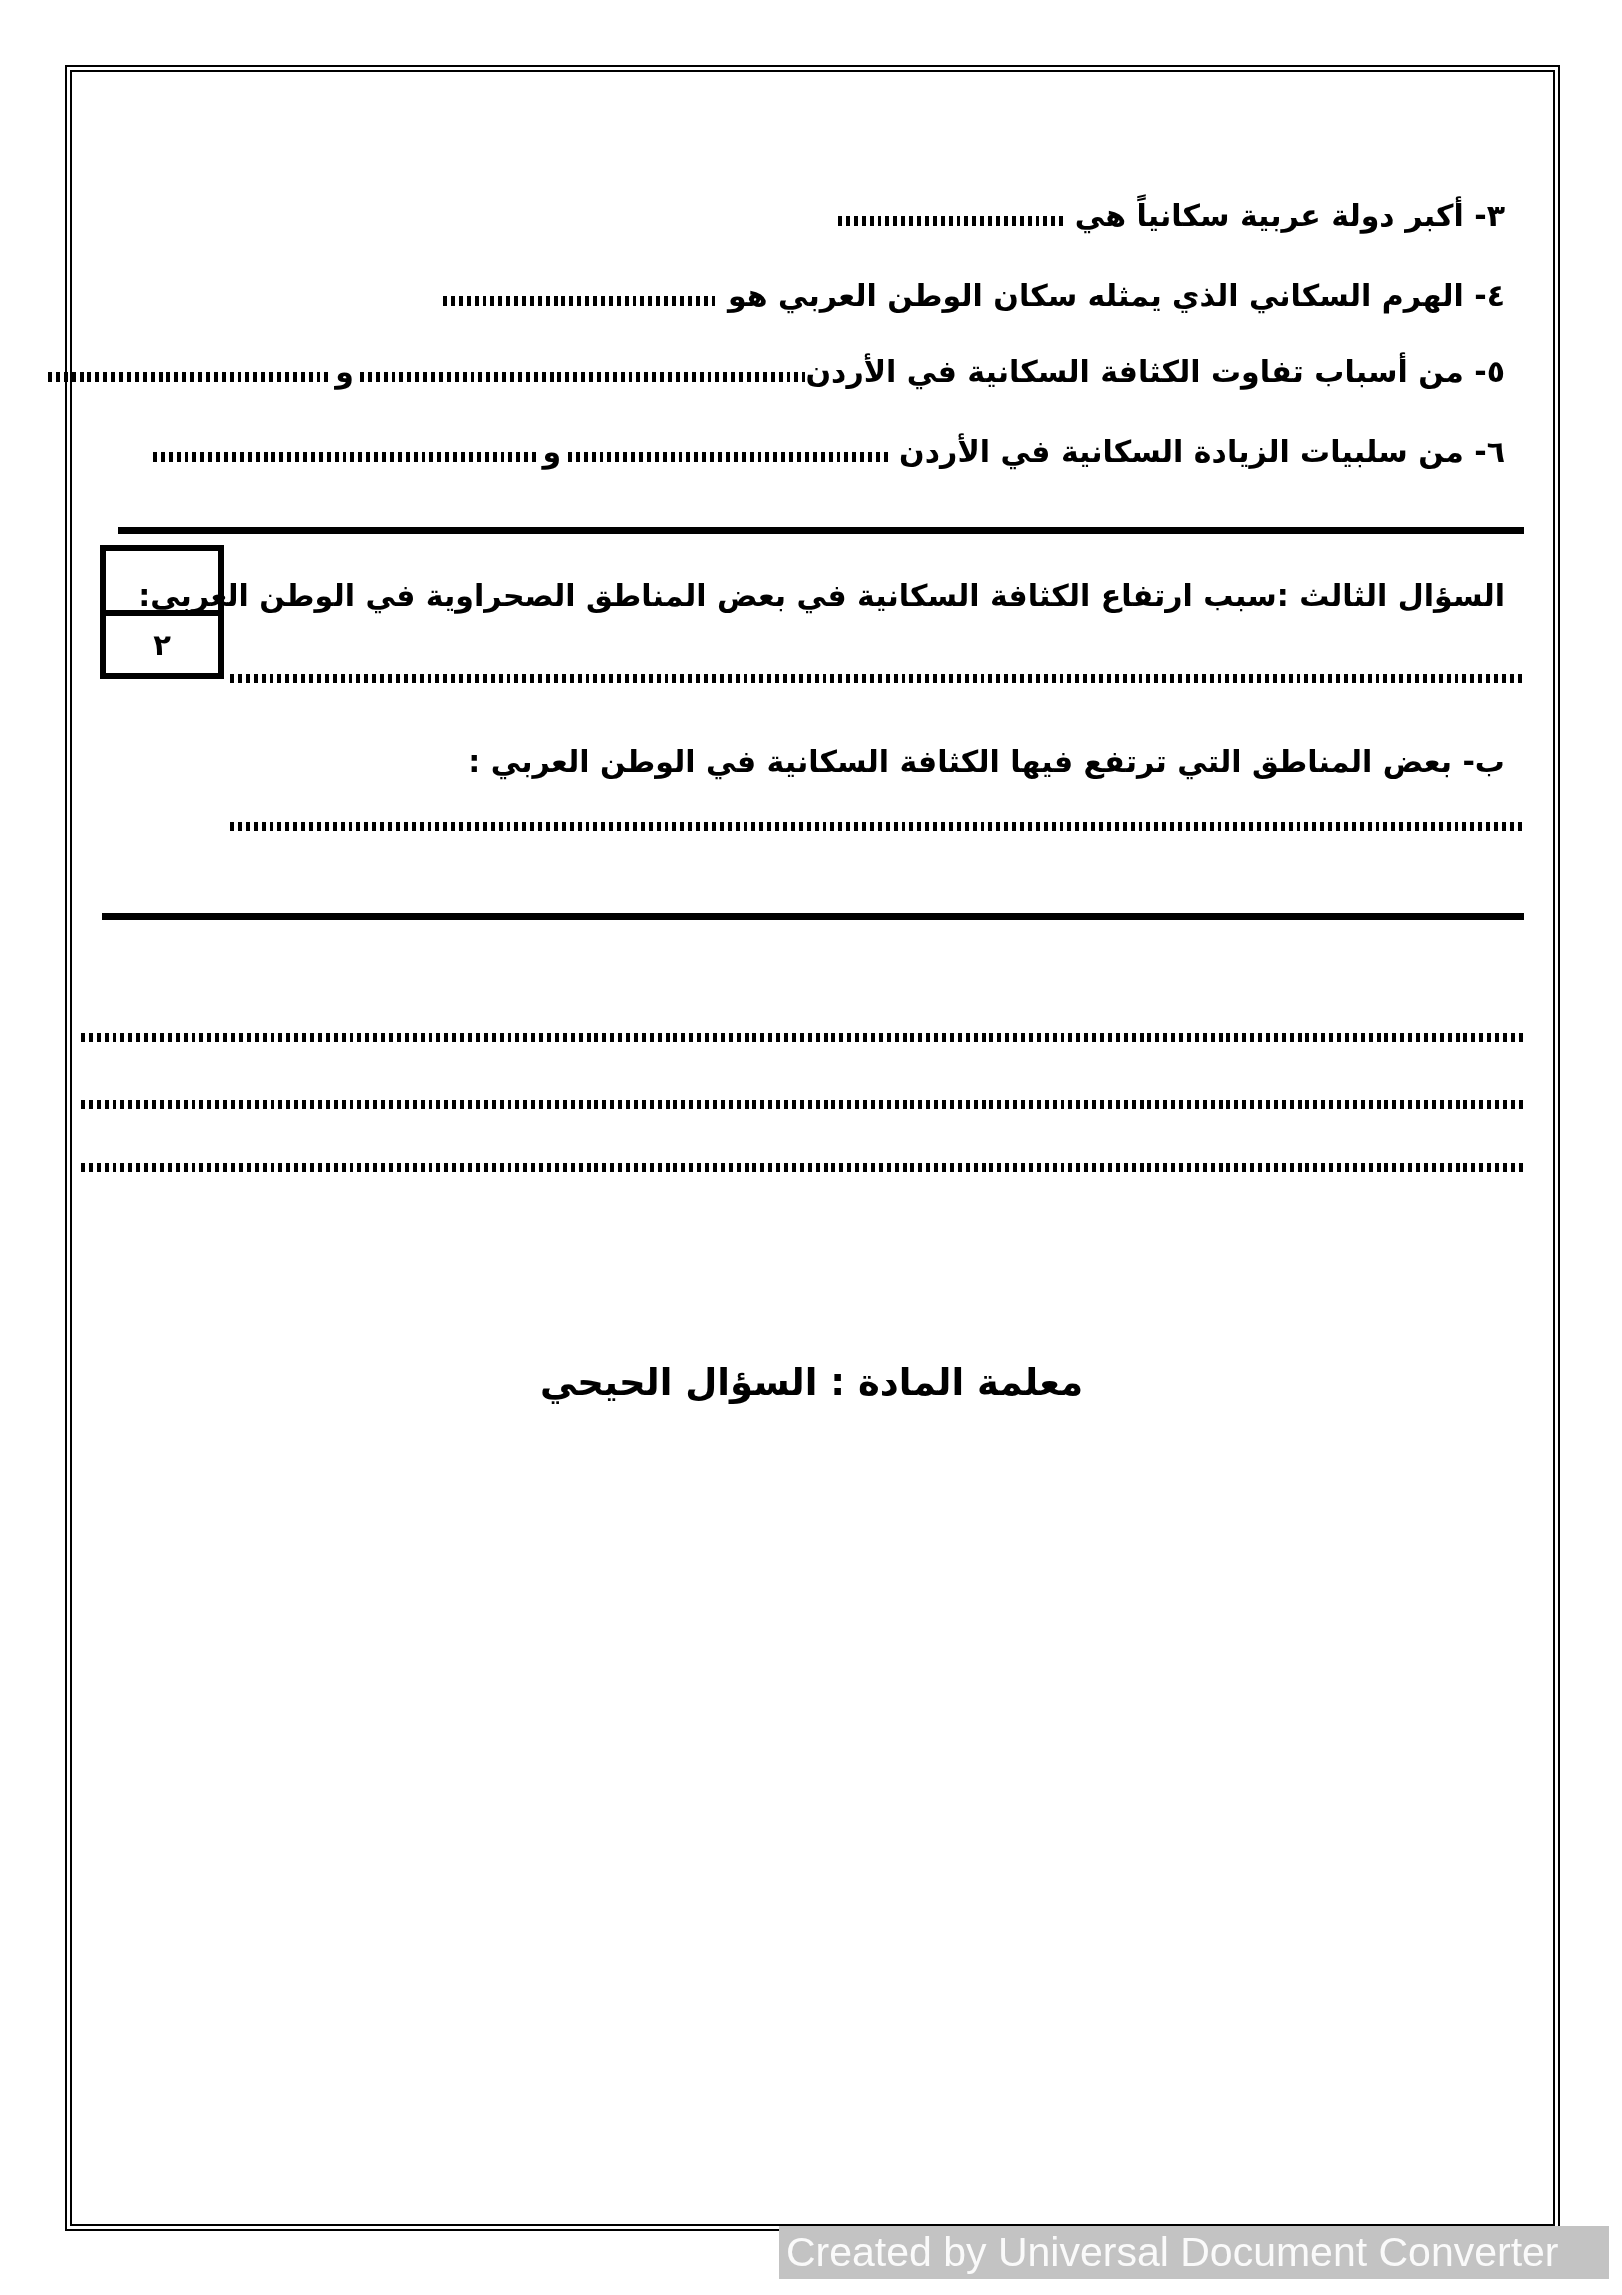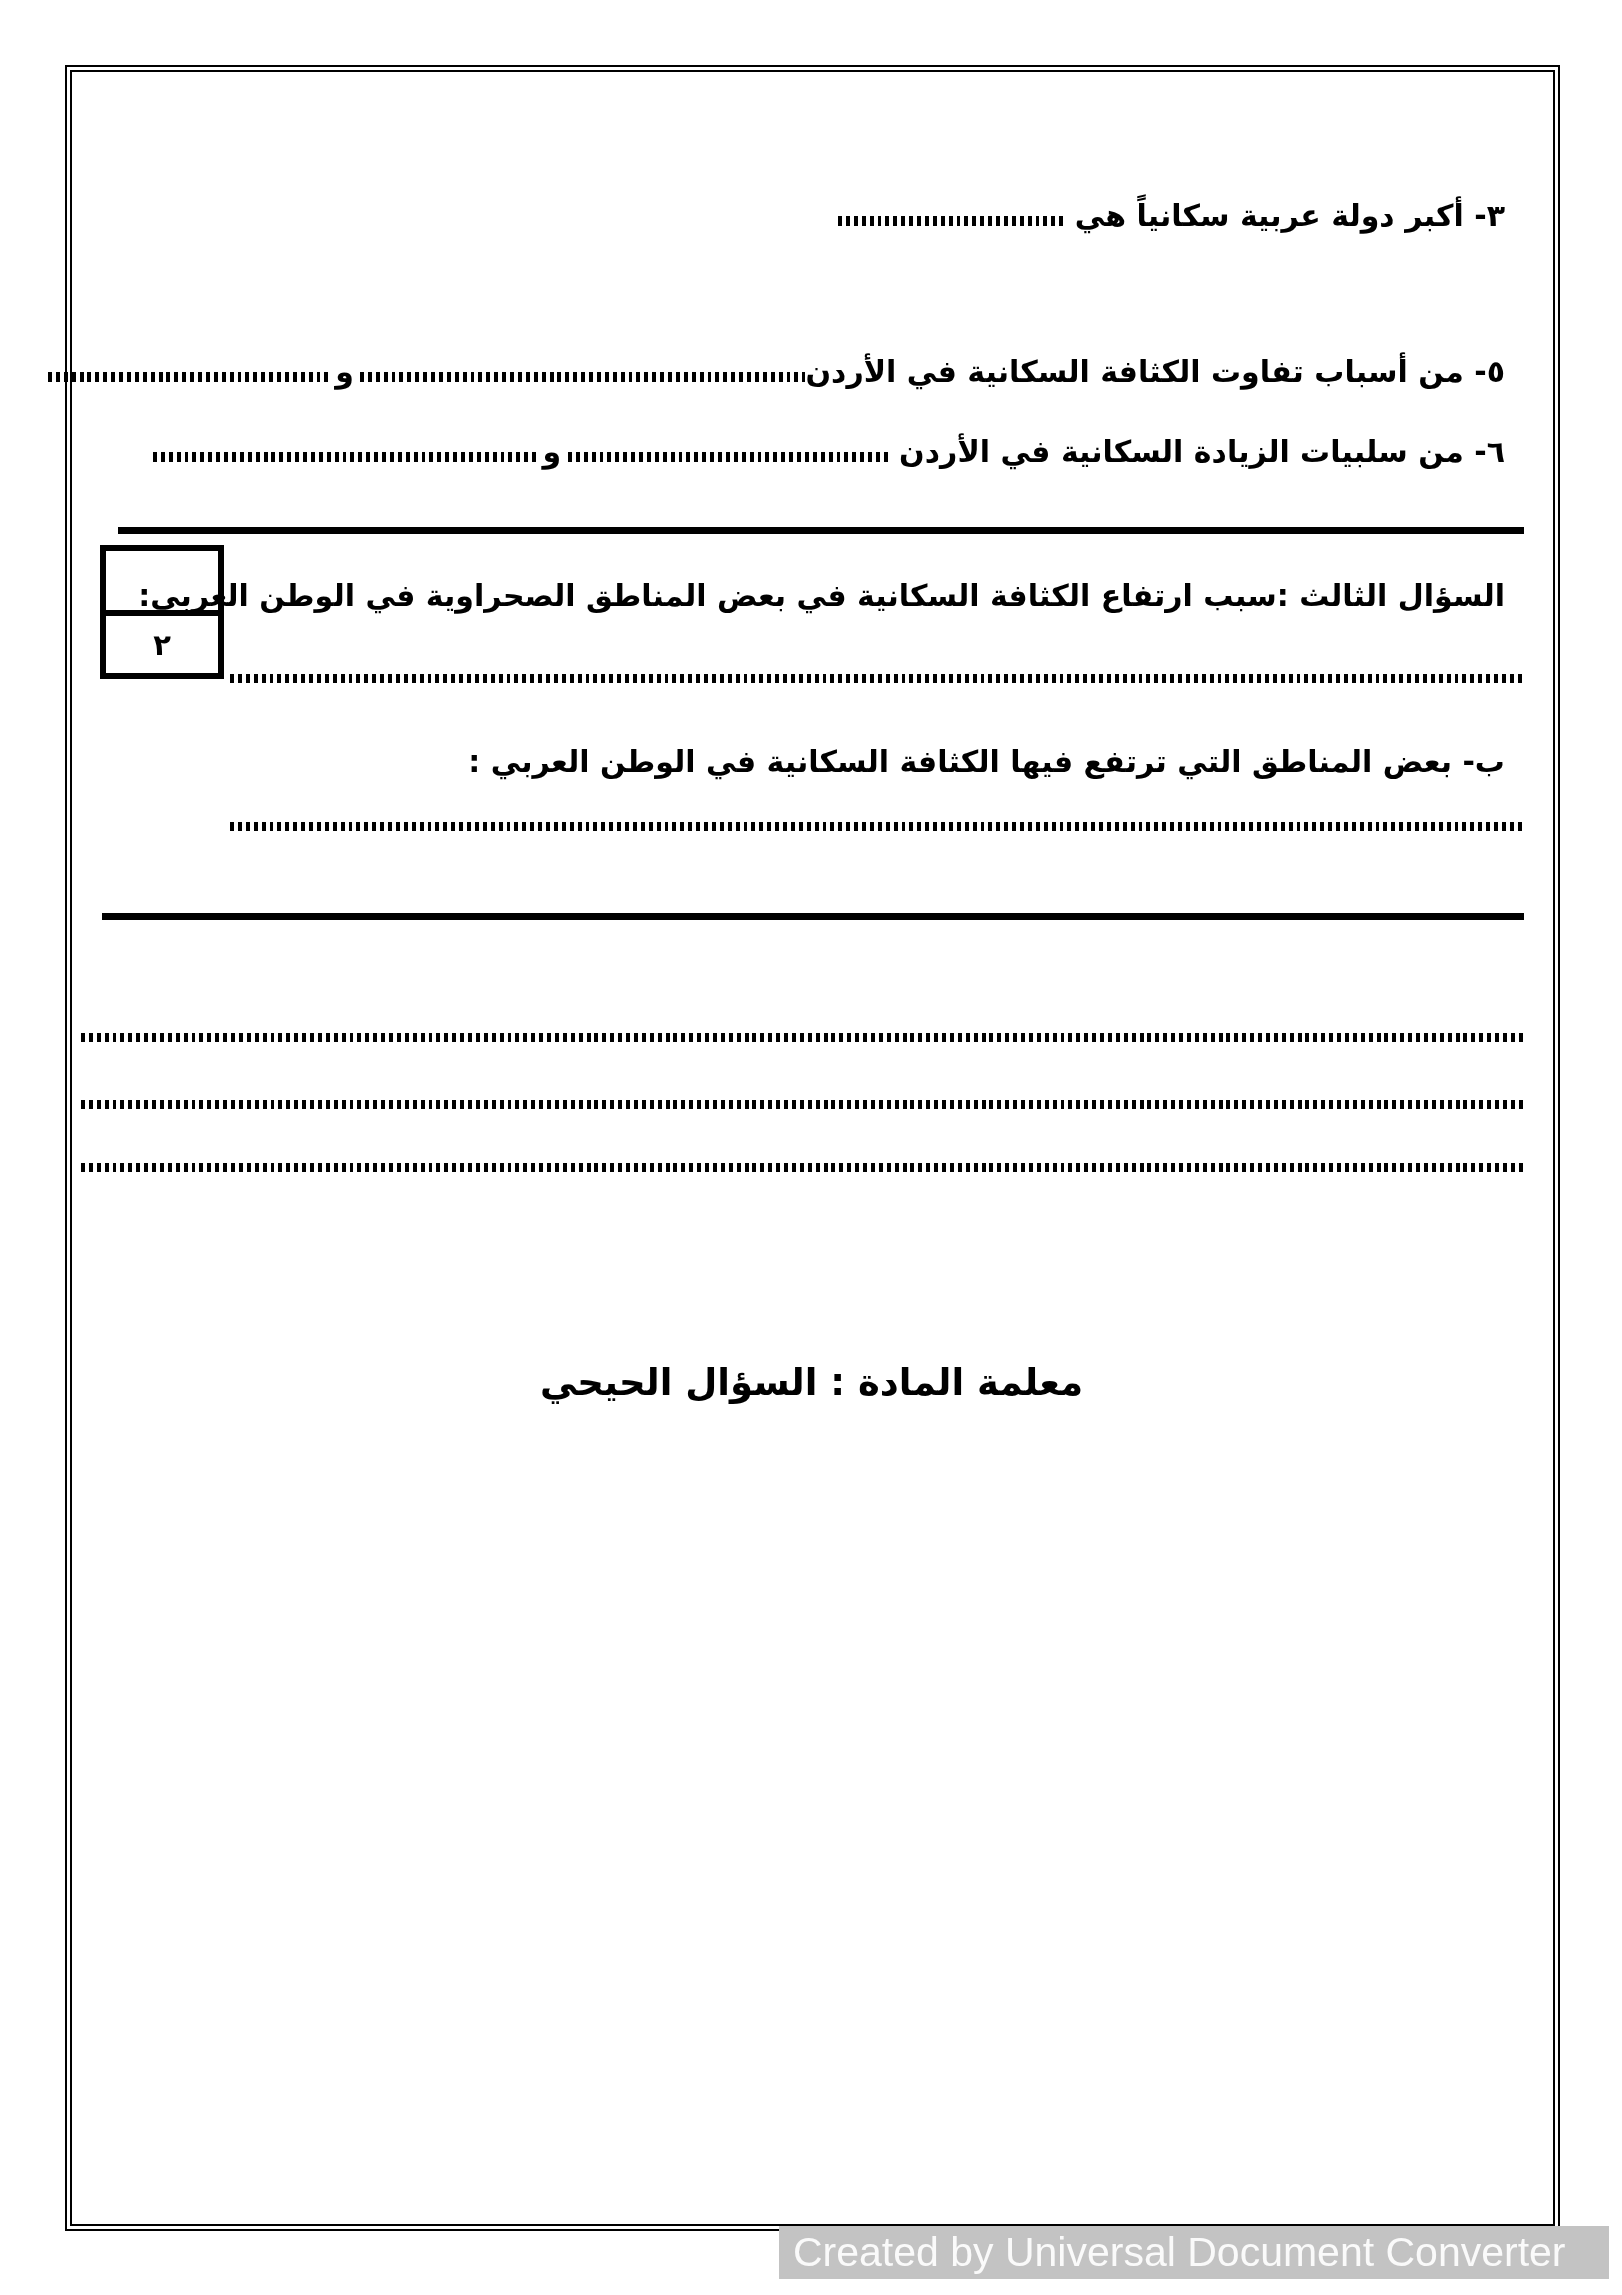--- a/index.html
+++ b/index.html
@@ -80,38 +80,41 @@
   }
   .watermark{
     position:absolute;
     left:779px; top:2226px;
     width:830px; height:53px;
     background:#c3c3c3;
     color:#fafafa;
     font-family:"Liberation Sans",sans-serif;
     font-size:41px;
     line-height:52px;
-    padding-left:14px;
+    padding-left:7px;
     box-sizing:border-box;
     white-space:nowrap;
     overflow:hidden;
     font-weight:normal;
   }
 </style>
 </head>
 <body>
 
 <div class="page">
 
   <div class="frame"></div>
 
   <div class="line" style="top:195px">
     <span>٣- أكبر دولة عربية سكانياً هي </span><span class="dots" style="width:226px"></span>
   </div>
 
+  <div class="line" style="top:275px">
+    <span>٤- الهرم السكاني الذي يمثله سكان الوطن العربي هو </span><span class="dots" style="width:275px"></span>
+  </div>
 
   <div class="line" style="top:351px">
     <span>٥- من أسباب تفاوت الكثافة السكانية في الأردن</span><span class="dots" style="width:445px"></span><span class="conj">و</span><span class="dots" style="width:281px"></span>
   </div>
 
   <div class="line" style="top:431px">
     <span>٦- من سلبيات الزيادة السكانية في الأردن </span><span class="dots" style="width:321px"></span><span class="conj">و</span><span class="dots" style="width:383px"></span>
   </div>
 
   <div class="rule" style="top:527px; left:118px; right:99px;"></div>

